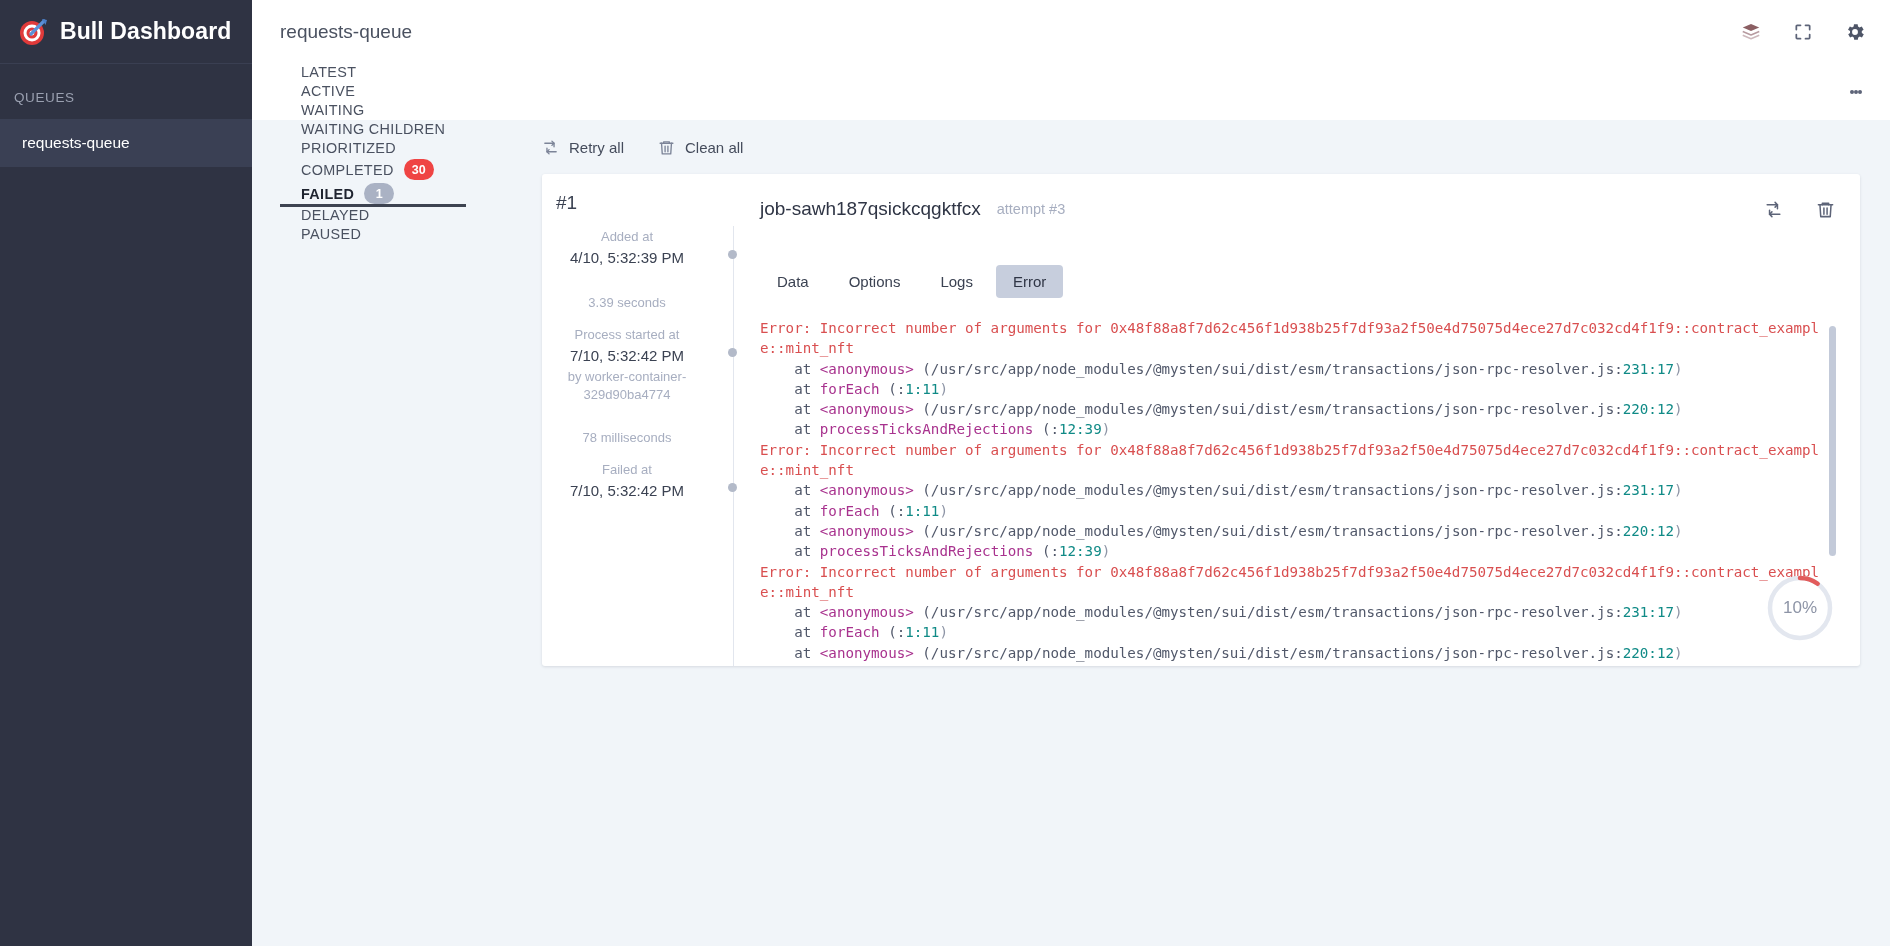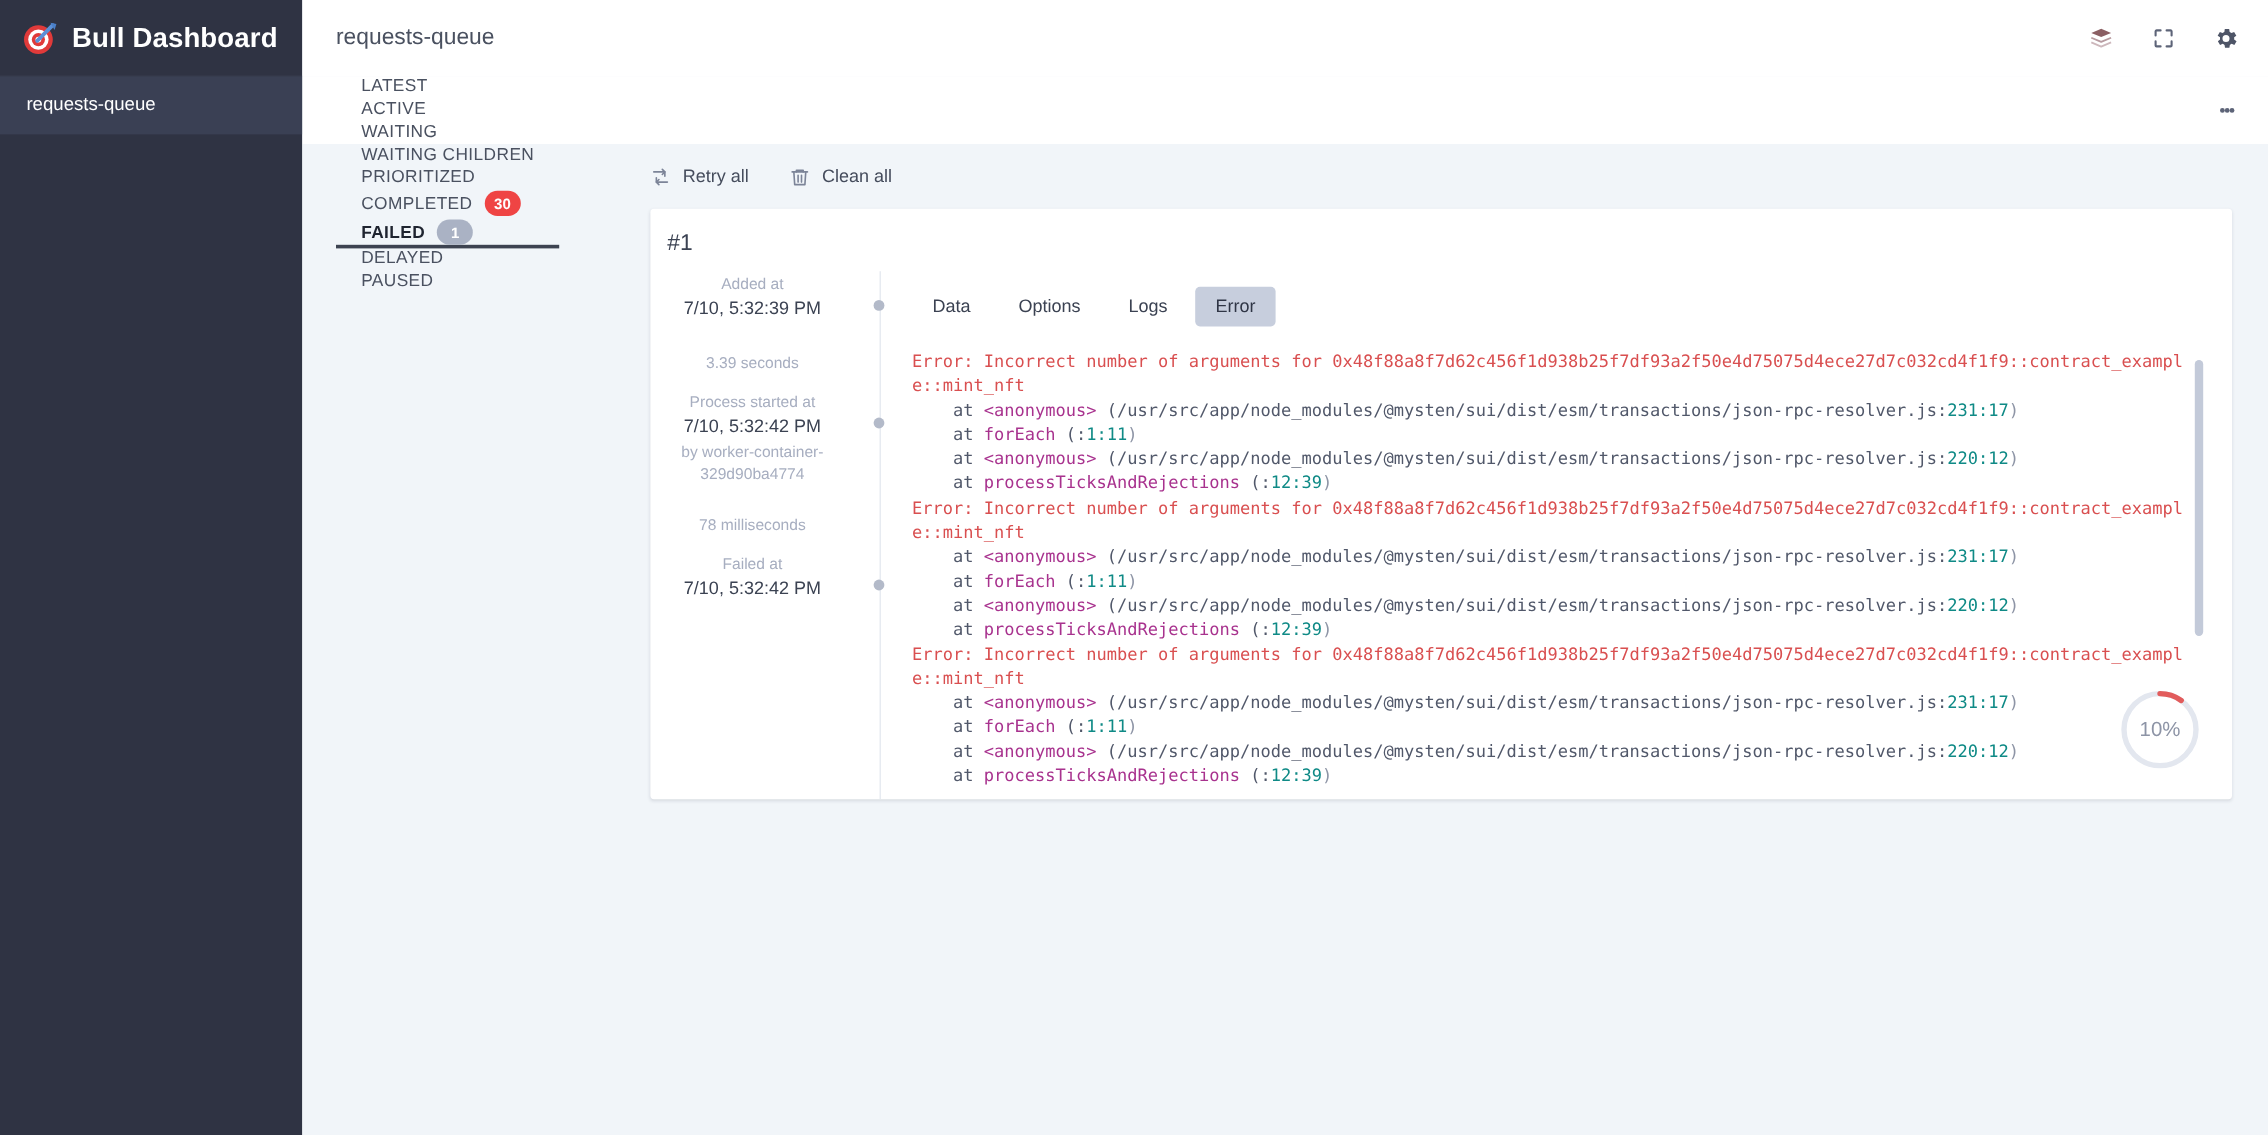--- a/index.html
+++ b/index.html
@@ -170,20 +170,21 @@
           <circle cx="14" cy="16" r="8.5" fill="#ffffff"></circle>
           <circle cx="14" cy="16" r="5.5" fill="#e03a3a"></circle>
           <circle cx="14" cy="16" r="2.4" fill="#ffffff"></circle>
           <path d="M13 17 L26 4" stroke="#5b8fd6" stroke-width="3.2" stroke-linecap="round"></path>
           <path d="M24 2 L29 3 L27.5 8 Z" fill="#4a7fc8"></path>
         </svg>
       </span>
       <span class="brand-title">Bull Dashboard</span>
     </div>
 
+    <div class="queues-label">QUEUES</div>
 
     <div class="queue-item">
       <span>requests-queue</span>
     </div>
   </aside>
 
   <section class="main">
 
     <div class="topbar">
       <div class="topbar-title">requests-queue</div>
@@ -275,21 +276,21 @@
 
       <div class="card-wrap">
         <div class="job-card">
           <div class="job-index">#1</div>
 
           <div class="timeline">
             <div class="timeline-rail"></div>
 
             <div class="tl-group">
               <div class="tl-label">Added at</div>
-              <div class="tl-value">7/10, 5:32:39 PM</div>
+              <div class="tl-value">4/10, 5:32:39 PM</div>
               <span class="tl-dot" style="top:22px"></span>
             </div>
 
             <div class="tl-gap">3.39 seconds</div>
 
             <div class="tl-group">
               <div class="tl-label">Process started at</div>
               <div class="tl-value">7/10, 5:32:42 PM</div>
               <div class="tl-sub">by worker-container-</div>
               <div class="tl-sub">329d90ba4774</div>
@@ -299,20 +300,42 @@
             <div class="tl-gap">78 milliseconds</div>
 
             <div class="tl-group">
               <div class="tl-label">Failed at</div>
               <div class="tl-value">7/10, 5:32:42 PM</div>
               <span class="tl-dot" style="top:22px"></span>
             </div>
           </div>
 
           <div class="job-body">
+            <div class="job-head">
+              <span class="job-id">job-sawh187qsickcqgktfcx</span>
+              <span class="job-attempt">attempt #3</span>
+              <span class="job-head-actions">
+                <span class="icon-btn">
+                  <svg width="19" height="19" viewBox="0 0 24 24" fill="none" stroke="currentColor" stroke-width="1.9" stroke-linecap="round" stroke-linejoin="round">
+                    <path d="M4 6h13v5"></path>
+                      <path d="M14 3l3 3-3 3"></path>
+                    <path d="M20 18H7v-5"></path>
+                      <path d="M10 21l-3-3 3-3"></path>
+                  </svg>
+                </span>
+                <span class="icon-btn">
+                  <svg width="19" height="19" viewBox="0 0 24 24" fill="none" stroke="currentColor" stroke-width="1.9" stroke-linecap="round" stroke-linejoin="round">
+                    <path d="M3 6h18"></path>
+                      <path d="M8 6V4h8v2"></path>
+                    <path d="M5 6l1 15h12l1-15"></path>
+                    <path d="M10 10v8M14 10v8"></path>
+                  </svg>
+                </span>
+              </span>
+            </div>
 
             <div class="job-tabs" id="job-tabs-container">
                 <button class="jtab">Data</button>
                 <button class="jtab">Options</button>
                 <button class="jtab">Logs</button>
                 <button class="jtab active">Error</button>
               </div>
 
             <div class="error-pane">
               <div class="error-inner">

